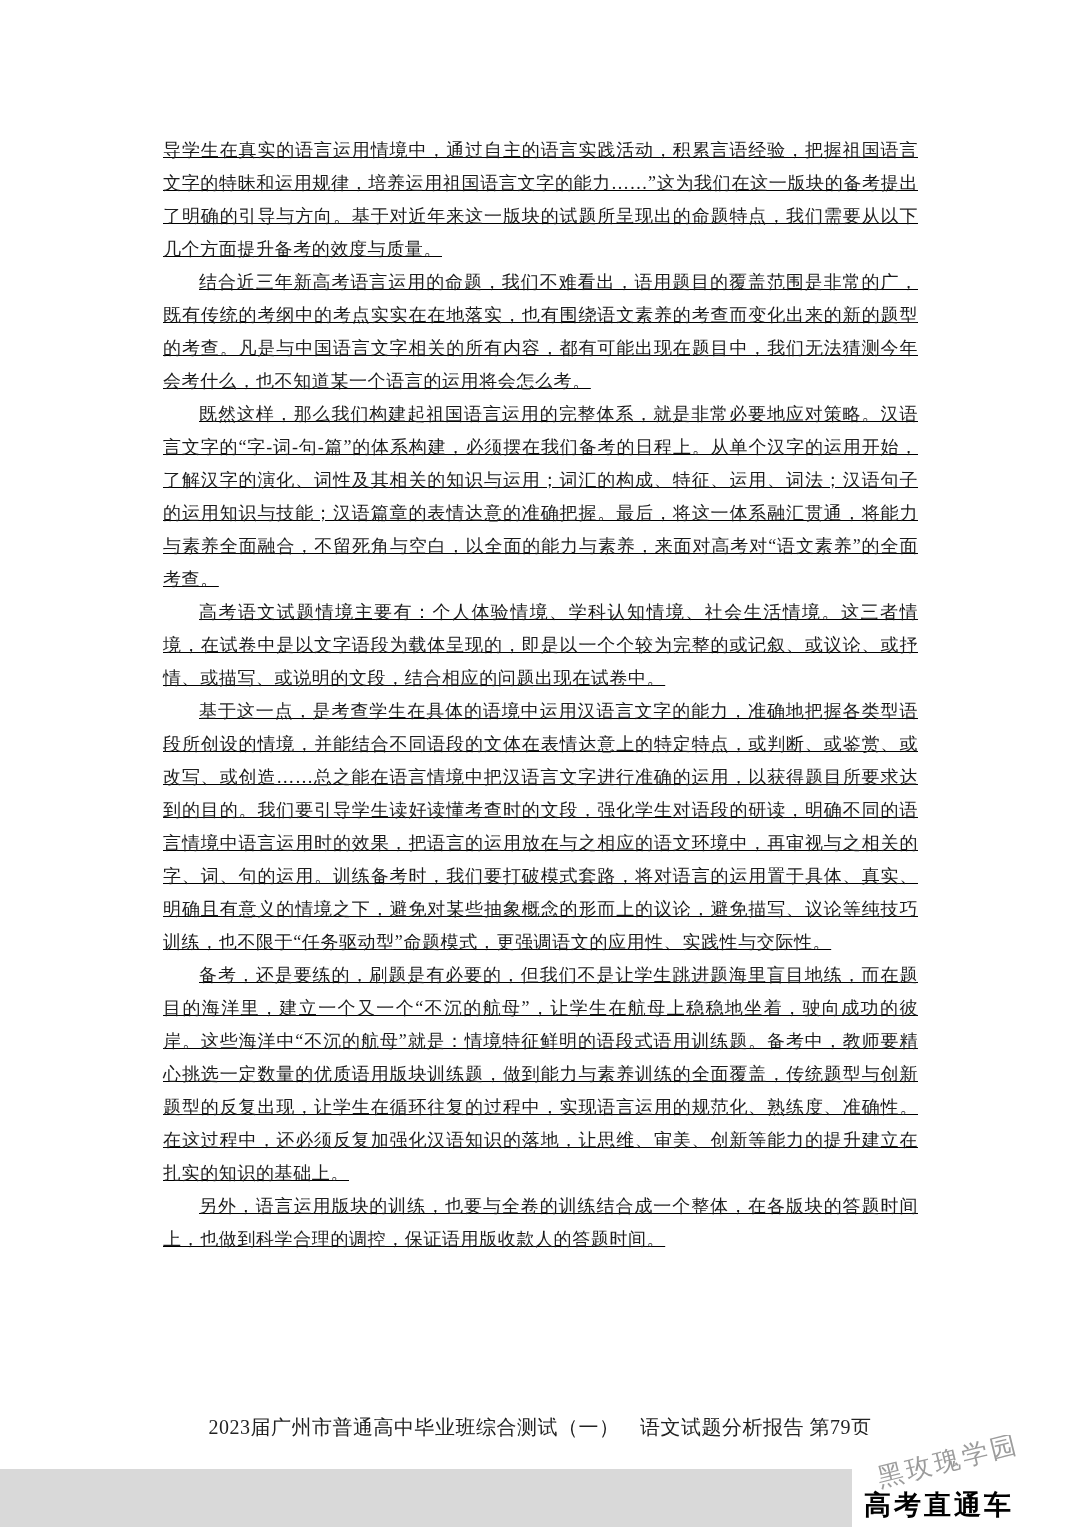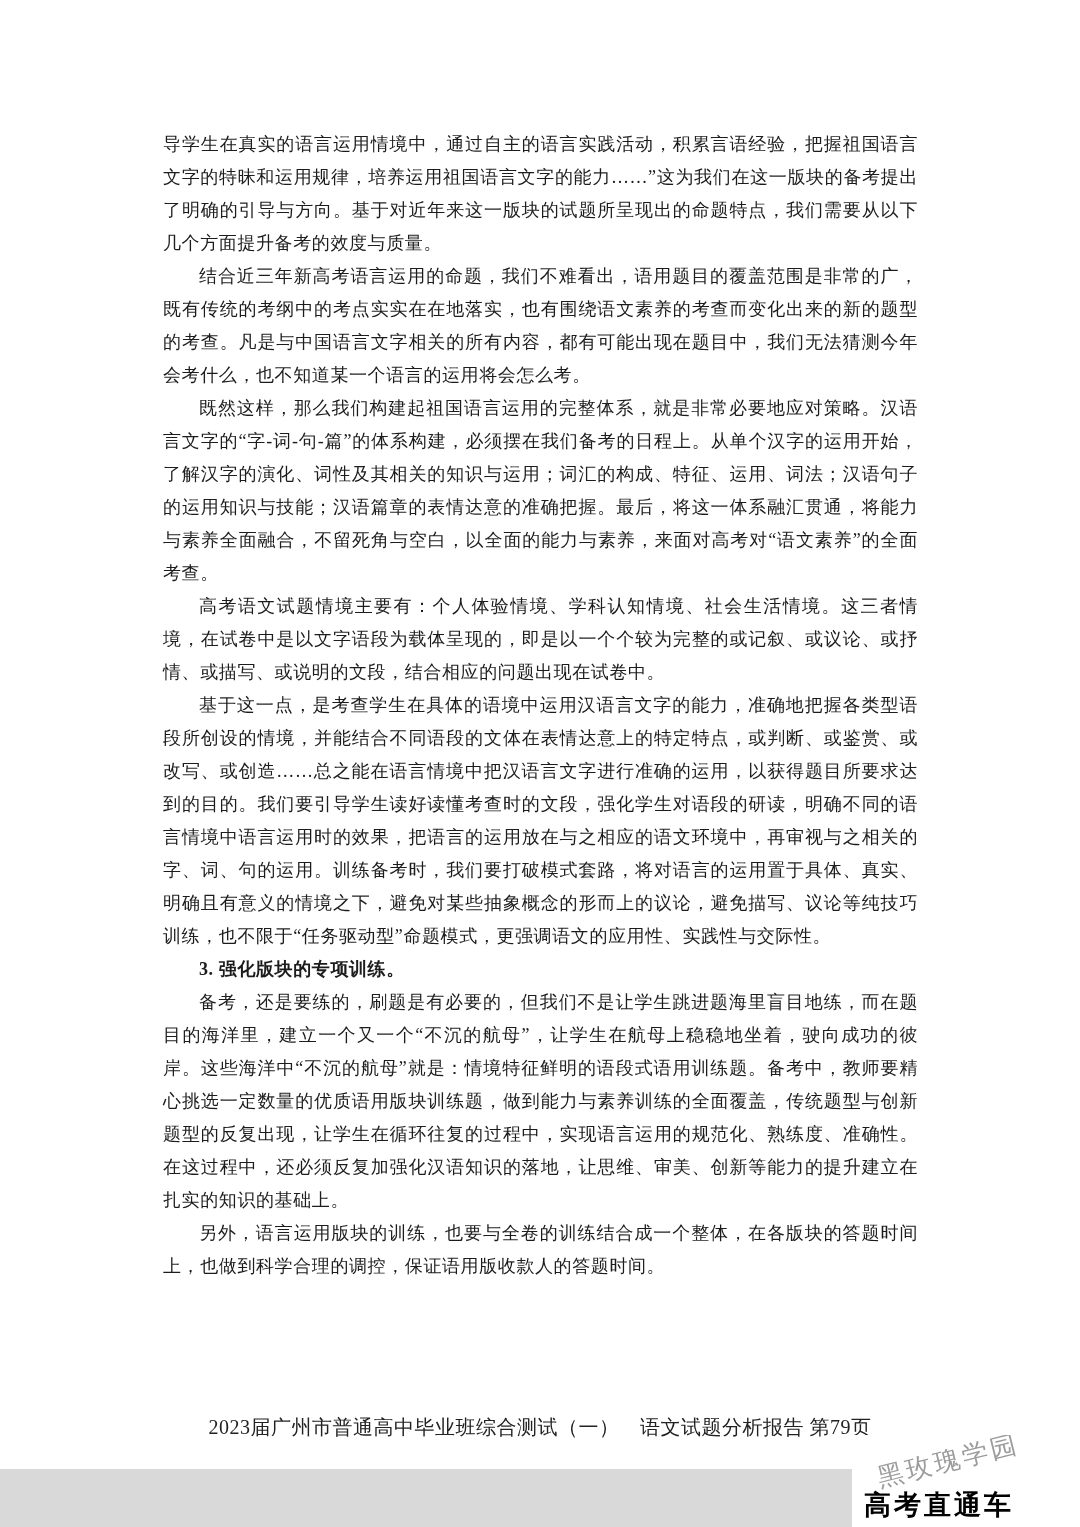--- a/index.html
+++ b/index.html
@@ -7,22 +7,23 @@
     position: relative;
     width: 1080px;
     height: 1527px;
     background: #ffffff;
     overflow: hidden;
     font-family: "Liberation Serif", "DejaVu Serif", serif;
   }
   .content {
     position: absolute;
     left: 163px;
-    top: 128px;
+    top: 134px;
     width: 755px;
+    text-decoration: underline;
   }
   .content p {
     margin: 0;
     font-size: 18px;
     line-height: 33px;
     color: #1c1c1c;
     text-align: justify;
     text-align-last: left;
     letter-spacing: 0.6px;
   }
@@ -80,21 +81,20 @@
 </head>
 <body>
 
 <div class="viewport">
   <div class="content">
       <p class="">导学生在真实的语言运用情境中，通过自主的语言实践活动，积累言语经验，把握祖国语言文字的特昧和运用规律，培养运用祖国语言文字的能力……”这为我们在这一版块的备考提出了明确的引导与方向。基于对近年来这一版块的试题所呈现出的命题特点，我们需要从以下几个方面提升备考的效度与质量。</p>
       <p class="indent">结合近三年新高考语言运用的命题，我们不难看出，语用题目的覆盖范围是非常的广，既有传统的考纲中的考点实实在在地落实，也有围绕语文素养的考查而变化出来的新的题型的考查。凡是与中国语言文字相关的所有内容，都有可能出现在题目中，我们无法猜测今年会考什么，也不知道某一个语言的运用将会怎么考。</p>
       <p class="indent">既然这样，那么我们构建起祖国语言运用的完整体系，就是非常必要地应对策略。汉语言文字的“字-词-句-篇”的体系构建，必须摆在我们备考的日程上。从单个汉字的运用开始，了解汉字的演化、词性及其相关的知识与运用；词汇的构成、特征、运用、词法；汉语句子的运用知识与技能；汉语篇章的表情达意的准确把握。最后，将这一体系融汇贯通，将能力与素养全面融合，不留死角与空白，以全面的能力与素养，来面对高考对“语文素养”的全面考查。</p>
       <p class="indent">高考语文试题情境主要有：个人体验情境、学科认知情境、社会生活情境。这三者情境，在试卷中是以文字语段为载体呈现的，即是以一个个较为完整的或记叙、或议论、或抒情、或描写、或说明的文段，结合相应的问题出现在试卷中。</p>
       <p class="indent">基于这一点，是考查学生在具体的语境中运用汉语言文字的能力，准确地把握各类型语段所创设的情境，并能结合不同语段的文体在表情达意上的特定特点，或判断、或鉴赏、或改写、或创造……总之能在语言情境中把汉语言文字进行准确的运用，以获得题目所要求达到的目的。我们要引导学生读好读懂考查时的文段，强化学生对语段的研读，明确不同的语言情境中语言运用时的效果，把语言的运用放在与之相应的语文环境中，再审视与之相关的字、词、句的运用。训练备考时，我们要打破模式套路，将对语言的运用置于具体、真实、明确且有意义的情境之下，避免对某些抽象概念的形而上的议论，避免描写、议论等纯技巧训练，也不限于“任务驱动型”命题模式，更强调语文的应用性、实践性与交际性。</p>
-      <p class="heading indent">3. 强化版块的专项训练。</p>
       <p class="indent">备考，还是要练的，刷题是有必要的，但我们不是让学生跳进题海里盲目地练，而在题目的海洋里，建立一个又一个“不沉的航母”，让学生在航母上稳稳地坐着，驶向成功的彼岸。这些海洋中“不沉的航母”就是：情境特征鲜明的语段式语用训练题。备考中，教师要精心挑选一定数量的优质语用版块训练题，做到能力与素养训练的全面覆盖，传统题型与创新题型的反复出现，让学生在循环往复的过程中，实现语言运用的规范化、熟练度、准确性。在这过程中，还必须反复加强化汉语知识的落地，让思维、审美、创新等能力的提升建立在扎实的知识的基础上。</p>
       <p class="indent">另外，语言运用版块的训练，也要与全卷的训练结合成一个整体，在各版块的答题时间上，也做到科学合理的调控，保证语用版收款人的答题时间。</p>
     </div>
   <div class="footer">2023届广州市普通高中毕业班综合测试（一）　语文试题分析报告 第79页</div>
   <div class="bottom-strip"></div>
   <div class="watermark">
     <span class="wm-gray">黑玫瑰学园</span>
     <span class="wm-blue">高考直通车</span>
   </div>
 </div>

